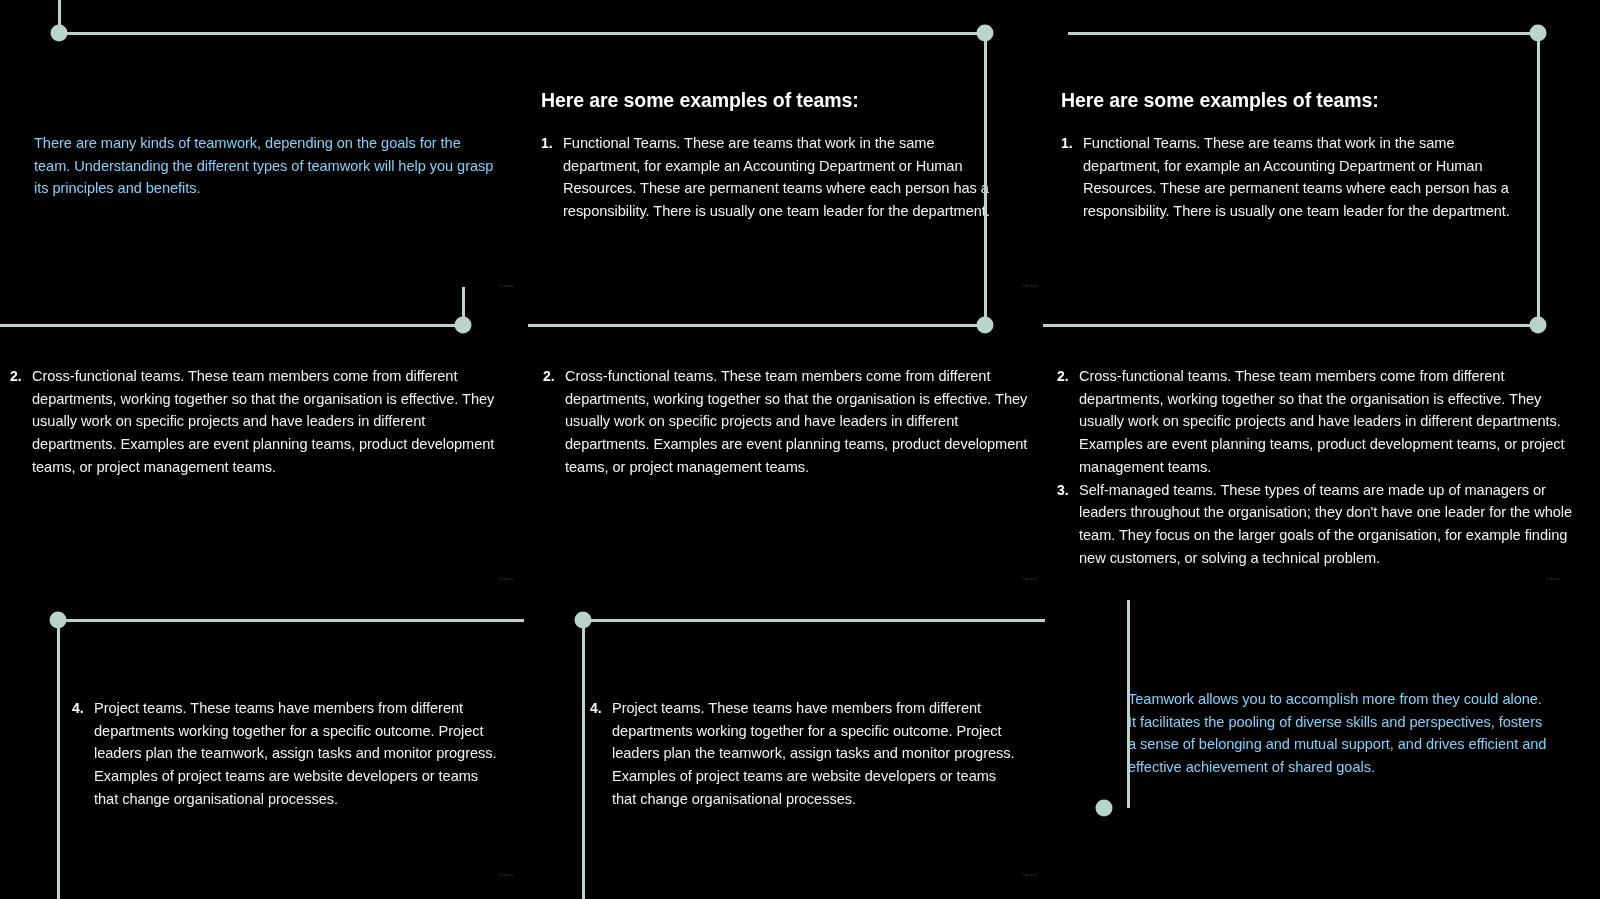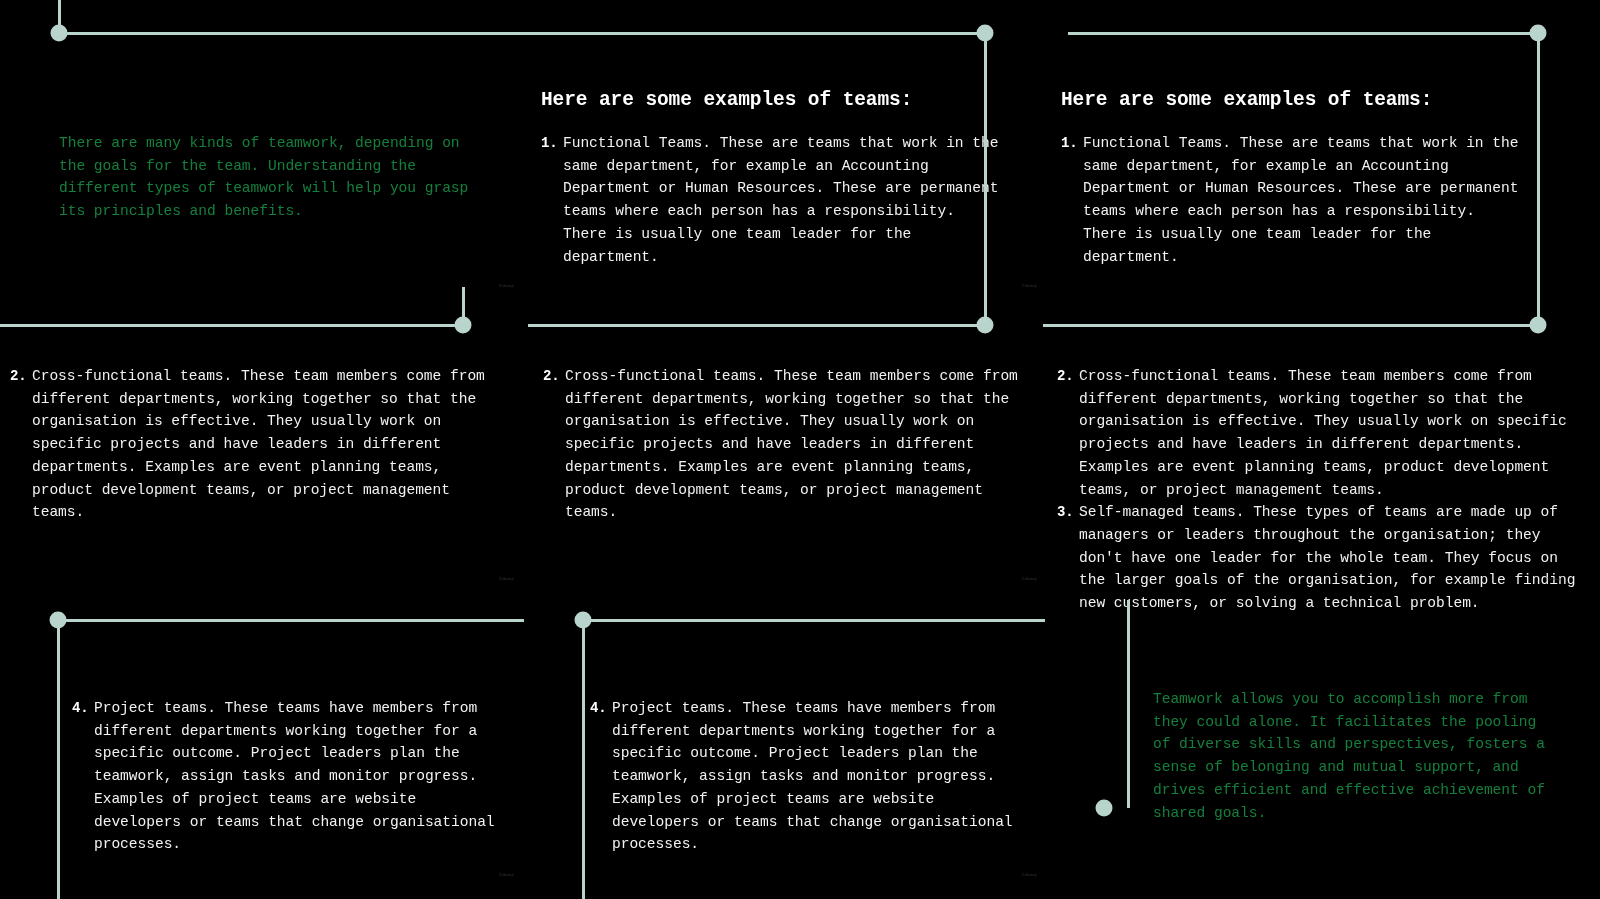--- a/index.html
+++ b/index.html
@@ -20,42 +20,40 @@
     pointer-events:none;
     z-index:5;
   }
   .node { pointer-events:auto; }
 
   
   .panel {
     position:absolute;
     top:0;
     height:899px;
-    font-family:Liberation Mono, monospace;
   }
   .panel-left   { left:0;    width:525px; }
   .panel-mid    { left:525px; width:525px; }
   .panel-right  { left:1050px; width:550px; }
 
   .block { position:absolute; }
 
   h2.slide-title {
     font-size:19.5px;
     font-weight:700;
     letter-spacing:-0.1px;
     line-height:1.25;
     color:#ffffff;
   }
 
   p.body-text {
     font-size:14.6px;
     line-height:22.7px;
-    color:#15803d;
+    color:#7dd3fc;
     letter-spacing:-0.05px;
-    margin-left:25px;
   }
 
   ol.team-list {
     list-style:none;
     counter-reset:teamitem var(--start, 0);
     font-size:14.6px;
     line-height:22.7px;
     color:#f2f2f2;
     letter-spacing:-0.05px;
   }

